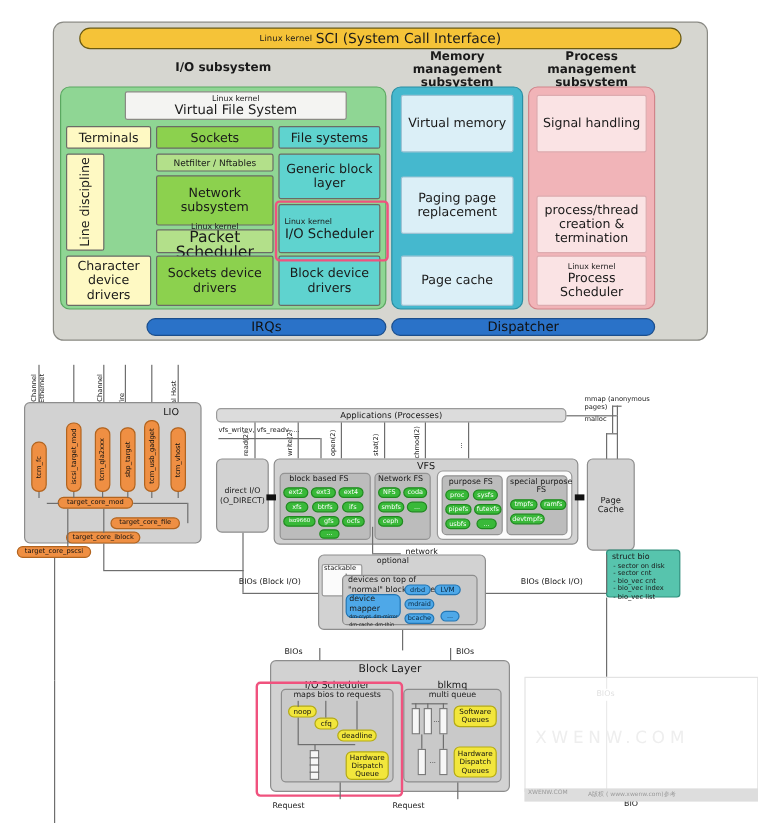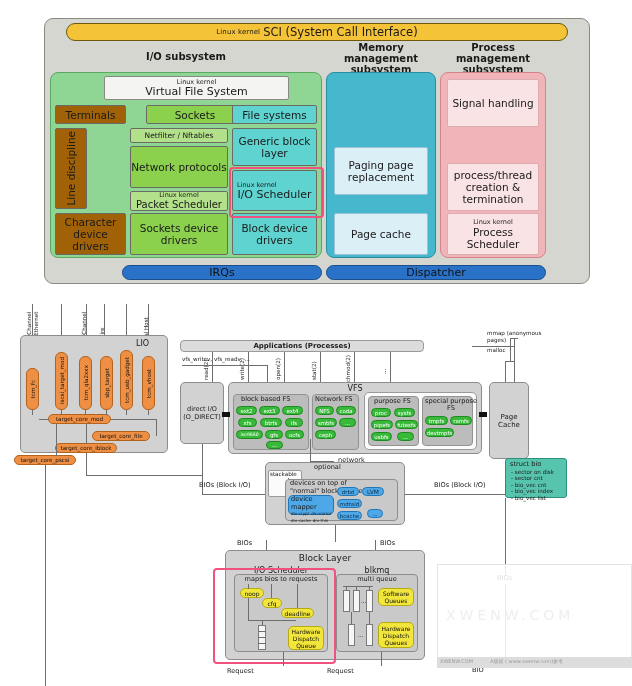--- a/index.html
+++ b/index.html
@@ -20,21 +20,21 @@
 
   .io-sub{left:50px;top:72px;width:272px;height:186px;background:#8fd694;
           border:1px solid #5ba861;border-radius:8px;}
   .mm-sub{left:326px;top:72px;width:110px;height:186px;background:#45b8ce;
           border:1px solid #2a8ea2;border-radius:8px;}
   .pm-sub{left:440px;top:72px;width:106px;height:186px;background:#f1b4b8;
           border:1px solid #d1848a;border-radius:8px;}
 
   .kbox{border:1px solid #6b6b66;border-radius:2px;font-size:10.5px;line-height:12px;}
   .kbox .lk{font-size:6.5px;line-height:8px;display:block;}
-  .gray{background:#a16207;}
+  .gray{background:#fef9c3;}
   .green{background:#8cd14e;}
   .teal{background:#5fd3cf;}
   .ltblue{background:#dbeff7;border:1px solid #9dc3d4;}
   .pink{background:#fae3e4;border:1px solid #ddacb0;}
   .white{background:#f4f4f2;border:1px solid #8a8a84;}
   .lgreen{background:#b3e08a;}
 
   .pill{background:#2a72c8;border:1px solid #1b4e8c;border-radius:9px;
         color:#111;font-size:11px;}
 
@@ -89,40 +89,41 @@
     <span class="lk">Linux kernel</span>
     <span style="font-size:11px;">Virtual File System</span>
   </div>
 
   <div class="abs kbox gray ctr" style="left:55px;top:105px;width:71px;height:19px;">Terminals</div>
   <div class="abs kbox gray ctr" style="left:55px;top:128px;width:32px;height:81px;">
     <span class="vert" style="font-size:10.5px;">Line discipline</span>
   </div>
   <div class="abs kbox gray ctr" style="left:55px;top:213px;width:71px;height:42px;">Character device drivers</div>
 
-  <div class="abs kbox green ctr" style="left:146px;top:105px;width:98px;height:19px;">Sockets</div>
+  <div class="abs kbox green ctr" style="left:130px;top:105px;width:98px;height:19px;">Sockets</div>
   <div class="abs kbox lgreen ctr" style="left:130px;top:128px;width:98px;height:15px;font-size:7.5px;">Netfilter / Nftables</div>
-  <div class="abs kbox green ctr" style="left:130px;top:146px;width:98px;height:42px;">Network protocols</div>
+  <div class="abs kbox green ctr" style="left:130px;top:146px;width:98px;height:42px;">Network subsystem</div>
   <div class="abs kbox lgreen ctr col" style="left:130px;top:191px;width:98px;height:20px;">
     <span class="lk">Linux kernel</span>
-    <span style="font-size:10px;">Packet Scheduler</span>
+    <span style="font-size:13px;">Packet Scheduler</span>
   </div>
   <div class="abs kbox green ctr" style="left:130px;top:213px;width:98px;height:42px;">Sockets device drivers</div>
 
   <div class="abs kbox teal ctr" style="left:232px;top:105px;width:85px;height:19px;">File systems</div>
   <div class="abs kbox teal ctr" style="left:232px;top:128px;width:85px;height:38px;">Generic block layer</div>
   <div class="abs kbox teal ctr col" style="left:232px;top:170px;width:85px;height:41px;">
     <span class="lk" style="align-self:flex-start;margin-left:4px;">Linux kernel</span>
     <span style="font-size:11px;">I/O Scheduler</span>
   </div>
   <div class="abs kbox teal ctr" style="left:232px;top:213px;width:85px;height:42px;">Block device drivers</div>
 
   <div class="hl" style="left:229px;top:167px;width:91px;height:47px;"></div>
 
   <div class="abs mm-sub"></div>
+  <div class="abs kbox ltblue ctr" style="left:334px;top:79px;width:94px;height:48px;">Virtual memory</div>
   <div class="abs kbox ltblue ctr" style="left:334px;top:147px;width:94px;height:48px;">Paging page replacement</div>
   <div class="abs kbox ltblue ctr" style="left:334px;top:213px;width:94px;height:42px;">Page cache</div>
 
   <div class="abs pm-sub"></div>
   <div class="abs kbox pink ctr" style="left:447px;top:79px;width:92px;height:48px;">Signal handling</div>
   <div class="abs kbox pink ctr" style="left:447px;top:147px;width:92px;height:48px;margin-top:16px;">process/thread creation &amp; termination</div>
   <div class="abs kbox pink ctr col" style="left:447px;top:213px;width:92px;height:42px;">
     <span class="lk">Linux kernel</span>
     <span>Process Scheduler</span>
   </div>
@@ -182,21 +183,21 @@
   <div class="abs ln vline" style="left:126px;top:118px;height:5px;"></div>
   <div class="abs ln vline" style="left:148px;top:118px;height:5px;"></div>
   <div class="abs ln vline" style="left:32px;top:118px;height:5px;"></div>
   <div class="abs ln vline" style="left:86px;top:132px;height:20px;"></div>
   <div class="abs ln vline" style="left:56px;top:132px;height:32px;"></div>
   <div class="abs ln vline" style="left:156px;top:127px;height:17px;"></div>
   <div class="abs ln vline" style="left:45px;top:173px;height:102px;"></div>
   <div class="abs ln vline" style="left:86px;top:161px;height:22px;"></div>
   <div class="abs ln hline" style="left:86px;top:183px;width:117px;"></div>
 
-  <div class="abs gbox2 ctr" style="left:180px;top:48px;width:244px;height:12px;font-size:7px;font-weight:bold;">Applications (Processes)</div>
+  <div class="abs gbox2 ctr" style="left:180px;top:48px;width:292px;height:12px;font-size:7px;">Applications (Processes)</div>
 
   <div class="abs lbl rot" style="left:203px;top:62px;height:26px;">read(2)</div>
   <div class="abs lbl rot" style="left:239px;top:62px;height:26px;">write(2)</div>
   <div class="abs lbl rot" style="left:275px;top:62px;height:26px;">open(2)</div>
   <div class="abs lbl rot" style="left:311px;top:62px;height:26px;">stat(2)</div>
   <div class="abs lbl rot" style="left:345px;top:60px;height:30px;">chmod(2)</div>
   <div class="abs lbl rot" style="left:381px;top:68px;height:14px;">...</div>
 
   <div class="abs ln vline" style="left:212px;top:60px;height:30px;"></div>
   <div class="abs ln vline" style="left:248px;top:60px;height:30px;"></div>
@@ -363,21 +364,21 @@
   <div class="hl" style="left:213px;top:276px;width:119px;height:92px;"></div>
 
   <div class="abs ln vline" style="left:283px;top:360px;height:14px;"></div>
   <div class="abs ln vline" style="left:381px;top:360px;height:14px;"></div>
   <div class="abs lbl7" style="left:227px;top:376px;">Request</div>
   <div class="abs lbl7" style="left:327px;top:376px;">Request</div>
 
   <div class="abs lbl7" style="left:497px;top:283px;">BIOs</div>
   <div class="abs ln vline" style="left:505px;top:206px;height:76px;"></div>
   <div class="abs ln vline" style="left:505px;top:292px;height:75px;"></div>
-  <div class="abs lbl7" style="left:472px;top:375px;">BIO</div>
+  <div class="abs lbl7" style="left:520px;top:375px;">BIO</div>
 
   <div class="abs" style="left:437px;top:272px;width:195px;height:96px;background:rgba(255,255,255,0.86);
        border:1px solid #e3e3e3;"></div>
   <div class="abs wm" style="left:446px;top:315px;font-size:14px;letter-spacing:4px;color:#eee;">XWENW.COM</div>
   <div class="abs" style="left:437px;top:365px;width:195px;height:11px;background:#dddddd;"></div>
   <div class="abs wm" style="left:490px;top:366px;font-size:5px;color:#9a9a9a;">A版权 ( www.xwenw.com)参考</div>
   <div class="abs wm" style="left:440px;top:366px;font-size:5px;color:#9a9a9a;">XWENW.COM</div>
 
   <div class="abs ln vline" style="left:45px;top:275px;height:119px;"></div>
 </div>

